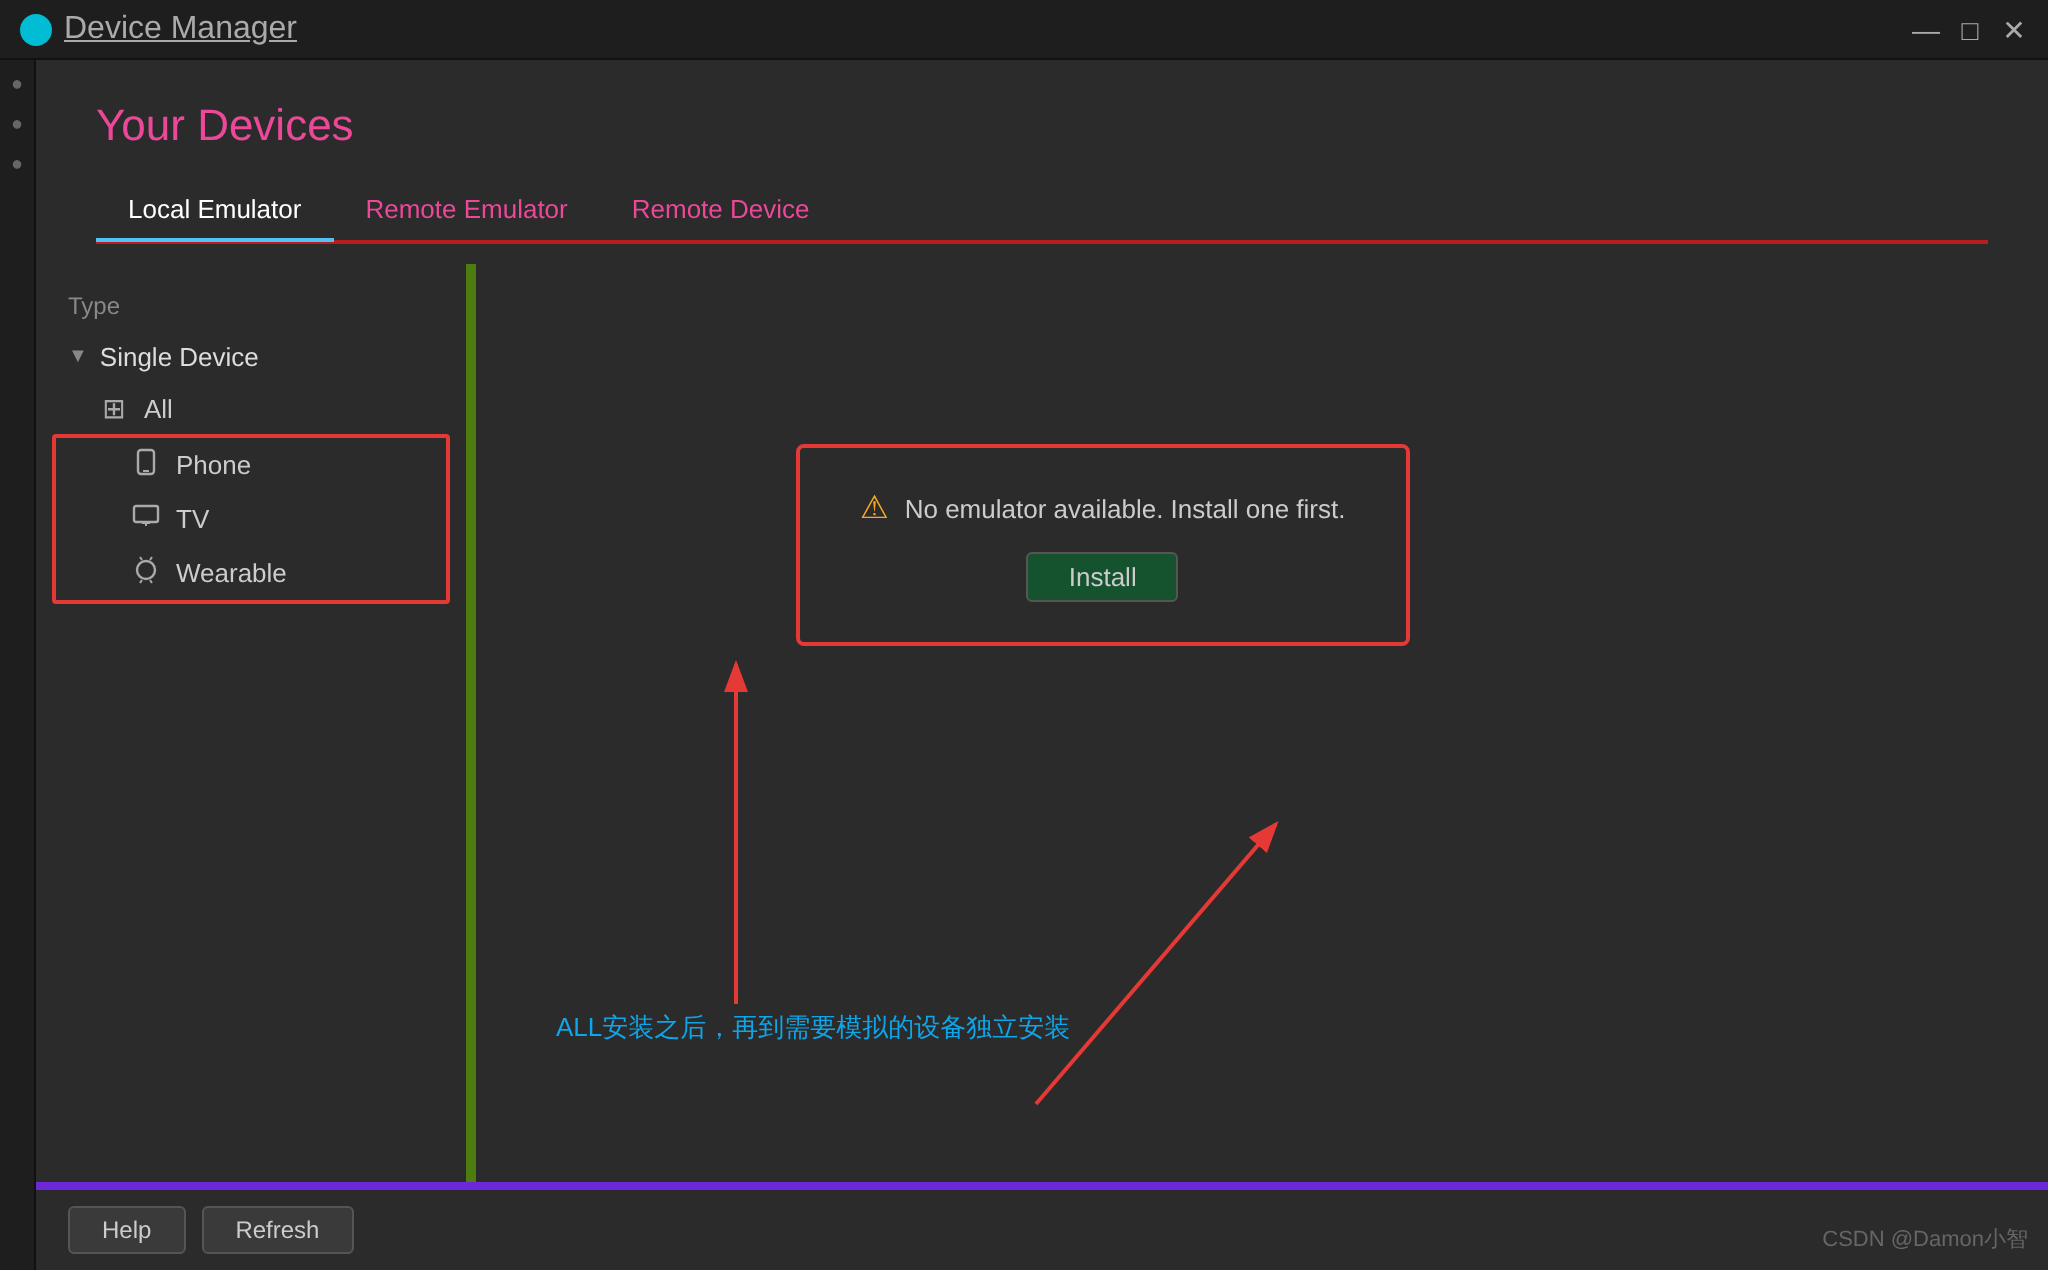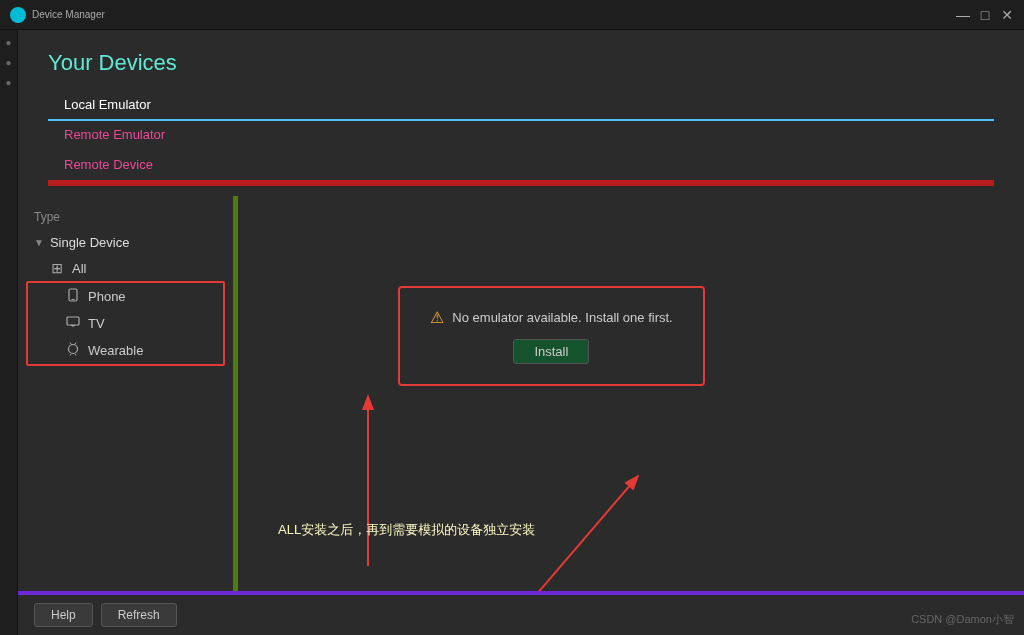--- a/index.html
+++ b/index.html
@@ -33,21 +33,22 @@
       width: 16px;
       height: 16px;
       background: #00bcd4;
       border-radius: 50%;
       display: flex;
       align-items: center;
       justify-content: center;
     }
     .title-bar-title {
       color: #aaa;
-      font-size: 10px;
+      font-size: 16px;
+      text-decoration: underline;
     }
     .title-bar-controls {
       display: flex;
       gap: 8px;
       align-items: center;
     }
     .title-bar-btn {
       width: 14px;
       height: 14px;
       background: none;
@@ -98,31 +99,30 @@
       display: flex;
       flex-direction: column;
     }
 
     
     .page-header {
       padding: 20px 30px 10px 30px;
     }
     .page-title {
       font-size: 22px;
-      color: #5eead4;
+      color: #ec4899;
       font-weight: 400;
       margin-bottom: 14px;
     }
 
     
     .tabs {
       display: flex;
       gap: 0;
-      border-bottom: 6px solid #b91c1c;
-      flex-direction: column;
+      border-bottom: 2px solid #b91c1c;
     }
     .tab {
       padding: 7px 16px;
       cursor: pointer;
       color: #ec4899;
       font-size: 13px;
       border-bottom: 2px solid transparent;
       margin-bottom: -1px;
     }
     .tab.active {
@@ -243,23 +243,23 @@
       top: 0;
       left: 0;
       width: 100%;
       height: 100%;
       pointer-events: none;
     }
 
     
     .annotation {
       position: absolute;
-      bottom: 52px;
+      bottom: 68px;
       left: 40px;
-      color: #fef9c3;
+      color: #0ea5e9;
       font-size: 13px;
     }
 
     
     .footer {
       display: flex;
       align-items: center;
       padding: 8px 16px;
       border-top: 4px solid #6d28d9;
       gap: 8px;

